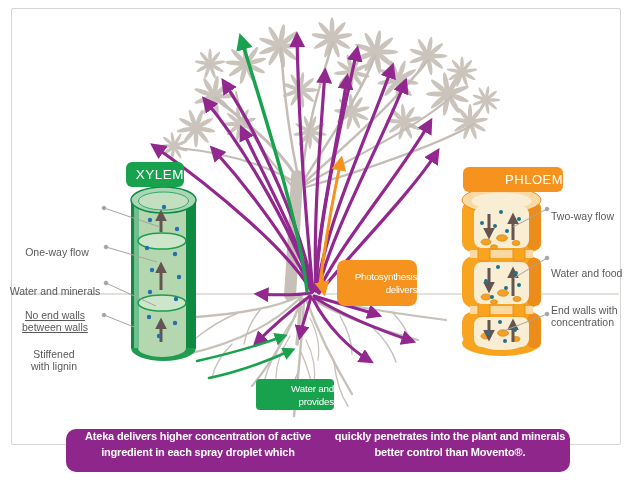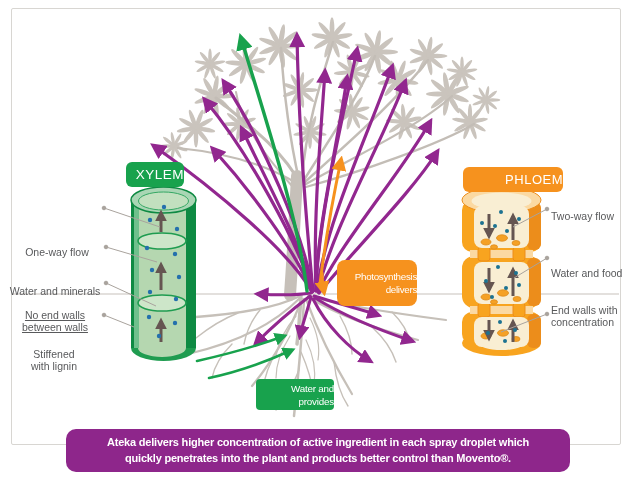--- a/index.html
+++ b/index.html
@@ -26,21 +26,21 @@
   .callout.ra{text-align:center;margin-top:44px;}
   #co-x0{left:14px;top:203px;width:86px;}
   #co-x1{left:8px;top:242px;width:94px;}
   #co-x2{left:8px;top:266px;width:94px;text-decoration:underline;}
   #co-x3{left:8px;top:305px;width:92px;}
   #co-p0{left:551px;top:203px;width:78px;margin-top:8px;}
   #co-p1{left:551px;top:268px;width:78px;}
   #co-p2{left:551px;top:305px;width:78px;}
   .banner{position:absolute;left:66px;top:429px;width:504px;height:43px;background:#8e268b;
           border-radius:10px;color:#fff;font-weight:bold;font-size:11px;line-height:15.5px;
-          letter-spacing:-.2px;text-align:center;display:flex;flex-direction:column;
+          letter-spacing:-.2px;text-align:center;display:flex;flex-direction:row;
           justify-content:center;z-index:6;}
   .banner .l{display:block;}
 </style>
 </head>
 <body>
 
 <div id="stage">
   <div class="frame"></div>
 
   <svg class="art" width="632" height="485" viewBox="0 0 632 485">
@@ -312,15 +312,15 @@
     <span class="l">Photosynthesis</span>
     <span class="l">delivers</span>
   </div>
   <div class="badge green" id="water-badge">
     <span class="l">Water and</span>
     <span class="l">provides</span>
   </div>
 
   <div class="banner">
     <span class="l">Ateka delivers higher concentration of active ingredient in each spray droplet which</span>
-    <span class="l">quickly penetrates into the plant and products better control than Movento®.</span>
+    <span class="l">quickly penetrates into the plant and minerals better control than Movento®.</span>
   </div>
 </div>
 
 </body></html>

